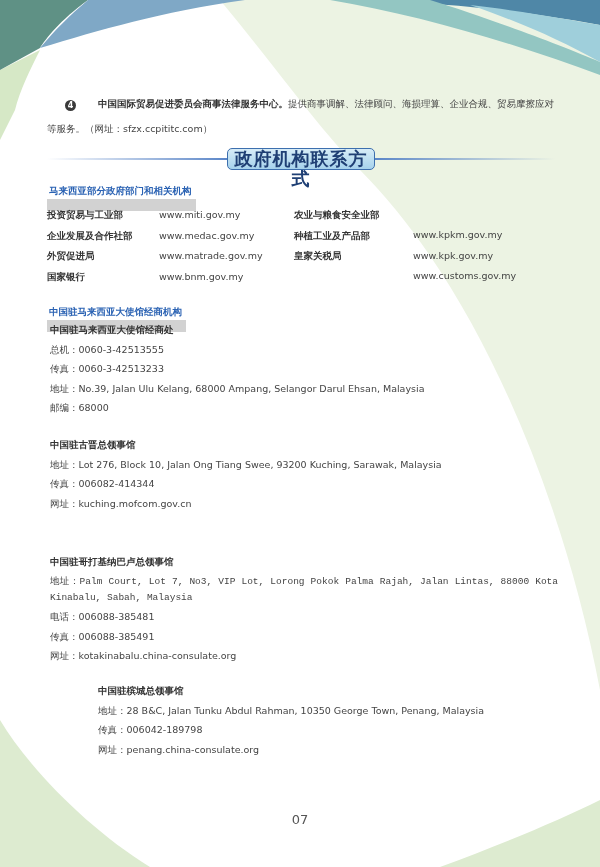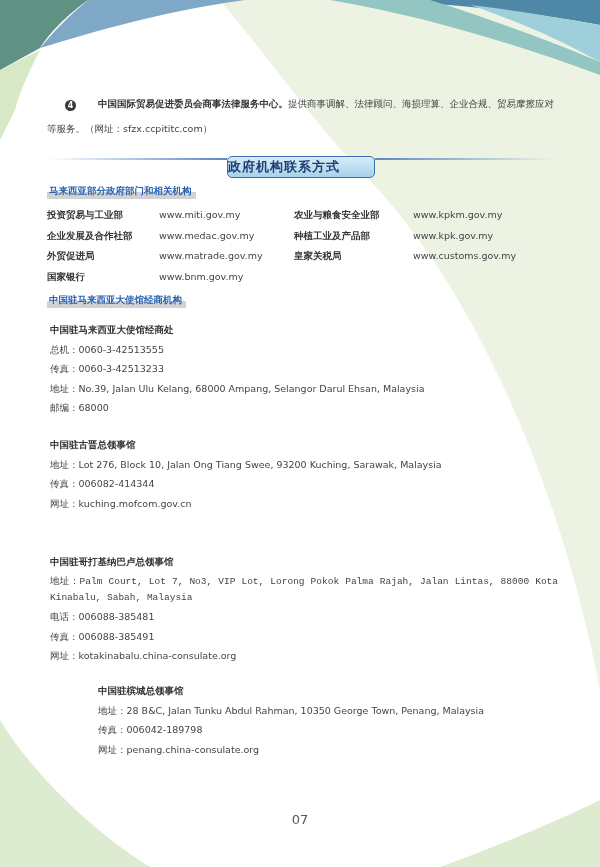--- a/index.html
+++ b/index.html
@@ -19,41 +19,41 @@
     font-weight: bold; vertical-align: -1px; margin-left: 18px; margin-right: 2px;
   }
   .intro .bold { font-weight: bold; color: #333; margin-left: 20px; }
 
   .banner { position: absolute; left: 47px; top: 148px; width: 508px; height: 22px; }
   .banner .line-l { position: absolute; left: 0; top: 10px; width: 180px; height: 1.5px;
     background: linear-gradient(to right, rgba(80,120,200,0) 0%, #5b86c8 100%); }
   .banner .line-r { position: absolute; left: 328px; top: 10px; width: 180px; height: 1.5px;
     background: linear-gradient(to right, #5b86c8 0%, rgba(80,120,200,0) 100%); }
   .banner .title {
-    position: absolute; left: 180px; top: 8px; width: 146px; height: 20px;
+    position: absolute; left: 180px; top: 0; width: 146px; height: 20px;
     border: 1px solid #3d6fae; border-radius: 5px;
     background: linear-gradient(to bottom, #d7ecf7 0%, #a6d2ec 100%);
-    color: #1f3f74; font-weight: bold; font-size: 13px; text-align: left; line-height: 20px;
+    color: #1f3f74; font-weight: bold; font-size: 18px; text-align: center; line-height: 20px;
     letter-spacing: 1px;
   }
 
   .sec-head {
     position: absolute; left: 47px; display: inline-block;
     font-size: 9.5px; font-weight: bold; color: #2a62b3;
-    padding: 1px 4px 1px 2px;
+    padding: 1px 4px 13px 2px;
     background: linear-gradient(to bottom, rgba(255,255,255,0) 55%, #d2d2d2 55%, #d2d2d2 100%);
   }
 
   .gov-table { position: absolute; left: 47px; top: 207px; width: 510px; }
   .gov-row { position: relative; height: 20.5px; font-size: 9.5px; line-height: 16px; }
   .gov-row span { position: absolute; top: 0; }
   .c1 { left: 0; font-weight: bold; color: #333; }
   .c2 { left: 112px; color: #444; }
   .c3 { left: 247px; font-weight: bold; color: #333; }
-  .c4 { left: 366px; color: #444; }
+  .c4 { left: 366px; color: #444; margin-top: 20px; }
 
   .block { position: absolute; left: 50px; width: 508px; font-size: 9.5px; color: #444; }
   .block .bt { font-weight: bold; color: #333; height: 19.5px; line-height: 16px; }
   .block .ln { height: 19.5px; line-height: 16px; }
   .block .ln.wrap { height: auto; line-height: 16px; padding-bottom: 3.5px; text-align: justify; font-family: Liberation Mono, monospace; }
 
   .page-no { position: absolute; left: 0; width: 600px; top: 812px; text-align: center; font-size: 13px; color: #555; }
 </style>
 </head>
 <body>
@@ -111,21 +111,21 @@
       <span class="c2">www.matrade.gov.my</span>
       <span class="c3">皇家关税局</span>
       <span class="c4">www.customs.gov.my</span>
     </div>
     <div class="gov-row">
       <span class="c1">国家银行</span>
       <span class="c2">www.bnm.gov.my</span>
     </div>
   </div>
 
-  <div class="sec-head" style="top:293px;text-align:center;">中国驻马来西亚大使馆经商机构</div>
+  <div class="sec-head" style="top:305px;text-align:center;">中国驻马来西亚大使馆经商机构</div>
 
   <div class="block" style="top:322px;">
     <div class="bt">中国驻马来西亚大使馆经商处</div>
     <div class="ln">总机：0060-3-42513555</div>
     <div class="ln">传真：0060-3-42513233</div>
     <div class="ln">地址：No.39, Jalan Ulu Kelang, 68000 Ampang, Selangor Darul Ehsan, Malaysia</div>
     <div class="ln">邮编：68000</div>
   </div>
 
   <div class="block" style="top:437px;">

